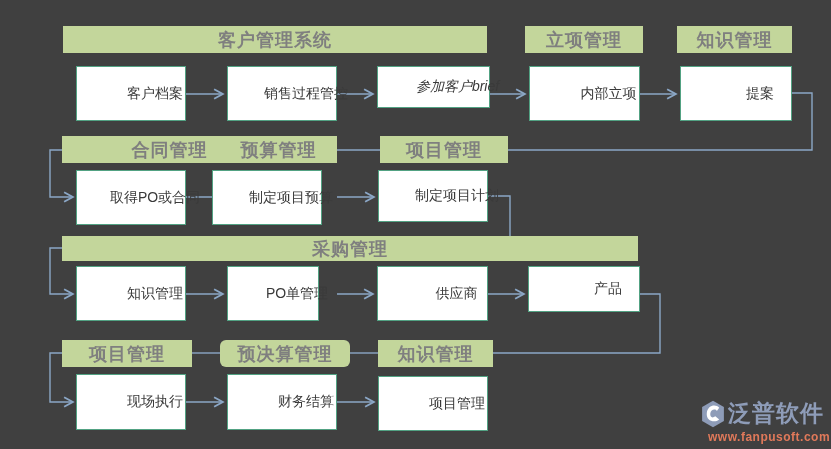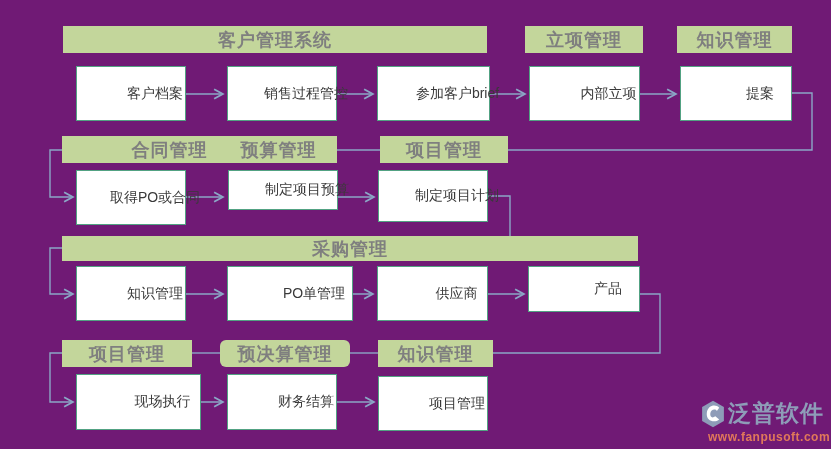--- a/index.html
+++ b/index.html
@@ -1,19 +1,19 @@
 <!DOCTYPE html>
 <html><head>
 <meta charset="utf-8">
 <style>
   html,body{margin:0;padding:0;background:#fff;}
   .canvas{
     position:relative;
     width:831px;height:449px;
-    background:#701a75;
+    background:#404040;
     font-family:"Liberation Sans","DejaVu Sans",sans-serif;
     overflow:hidden;
   }
   .connectors{position:absolute;left:0;top:0;width:831px;height:449px;}
   .hdr{
     position:absolute;height:27px;
     background:#c3d69b;
     color:#7f7f7f;
     font-weight:bold;font-size:18px;
     display:flex;align-items:center;justify-content:center;
@@ -96,34 +96,34 @@
   <div class="hdr" style="left:380px;top:136px;width:128px;">项目管理</div>
 
   <div class="hdr" style="left:62px;top:236px;width:576px;height:25px;">采购管理</div>
 
   <div class="hdr" style="left:62px;top:340px;width:130px;">项目管理</div>
   <div class="hdr" style="left:220px;top:340px;width:130px;border-radius:6px;">预决算管理</div>
   <div class="hdr" style="left:378px;top:340px;width:115px;">知识管理</div>
 
   <div class="box" style="left:76px;top:66px;width:110px;height:55px;">客户档案</div>
   <div class="box" style="left:227px;top:66px;width:110px;height:55px;">销售过程管控</div>
-  <div class="box" style="left:377px;top:66px;width:113px;height:55px;">参加客户brief</div>
+  <div class="box" style="left:377px;top:66px;width:113px;height:42px;font-style:italic;">参加客户brief</div>
   <div class="box" style="left:529px;top:66px;width:111px;height:55px;">内部立项</div>
   <div class="box" style="left:680px;top:66px;width:112px;height:55px;">提案</div>
 
   <div class="box" style="left:76px;top:170px;width:110px;height:55px;">取得PO或合同</div>
-  <div class="box" style="left:228px;top:170px;width:110px;height:40px;">制定项目预算</div>
+  <div class="box" style="left:212px;top:170px;width:110px;height:55px;">制定项目预算</div>
   <div class="box" style="left:378px;top:170px;width:110px;height:52px;">制定项目计划</div>
 
   <div class="box" style="left:76px;top:266px;width:110px;height:55px;">知识管理</div>
-  <div class="box" style="left:227px;top:266px;width:126px;height:55px;">PO单管理</div>
+  <div class="box" style="left:227px;top:266px;width:92px;height:55px;">PO单管理</div>
   <div class="box" style="left:377px;top:266px;width:111px;height:55px;">供应商</div>
   <div class="box" style="left:528px;top:266px;width:112px;height:46px;">产品</div>
 
-  <div class="box" style="left:76px;top:374px;width:125px;height:56px;">现场执行</div>
+  <div class="box" style="left:76px;top:374px;width:110px;height:56px;">现场执行</div>
   <div class="box" style="left:227px;top:374px;width:110px;height:56px;">财务结算</div>
   <div class="box" style="left:378px;top:376px;width:110px;height:55px;">项目管理</div>
 
   <div class="logo">
     <div class="logo-row">
       <svg width="26" height="28" viewBox="0 0 32 36">
         <path d="M16 1 L30 9 V27 L16 35 L2 27 V9 Z" fill="#8e9cb8"></path>
         <path d="M24 10 C20 5 9 6 8 17 C7 27 18 30 24 25 L19 21 C15 24 12 22 12.5 17.5 C13 12 19 11 21 14 Z" fill="#ffffff"></path>
       </svg>
       <span class="logo-brand">泛普软件</span>

